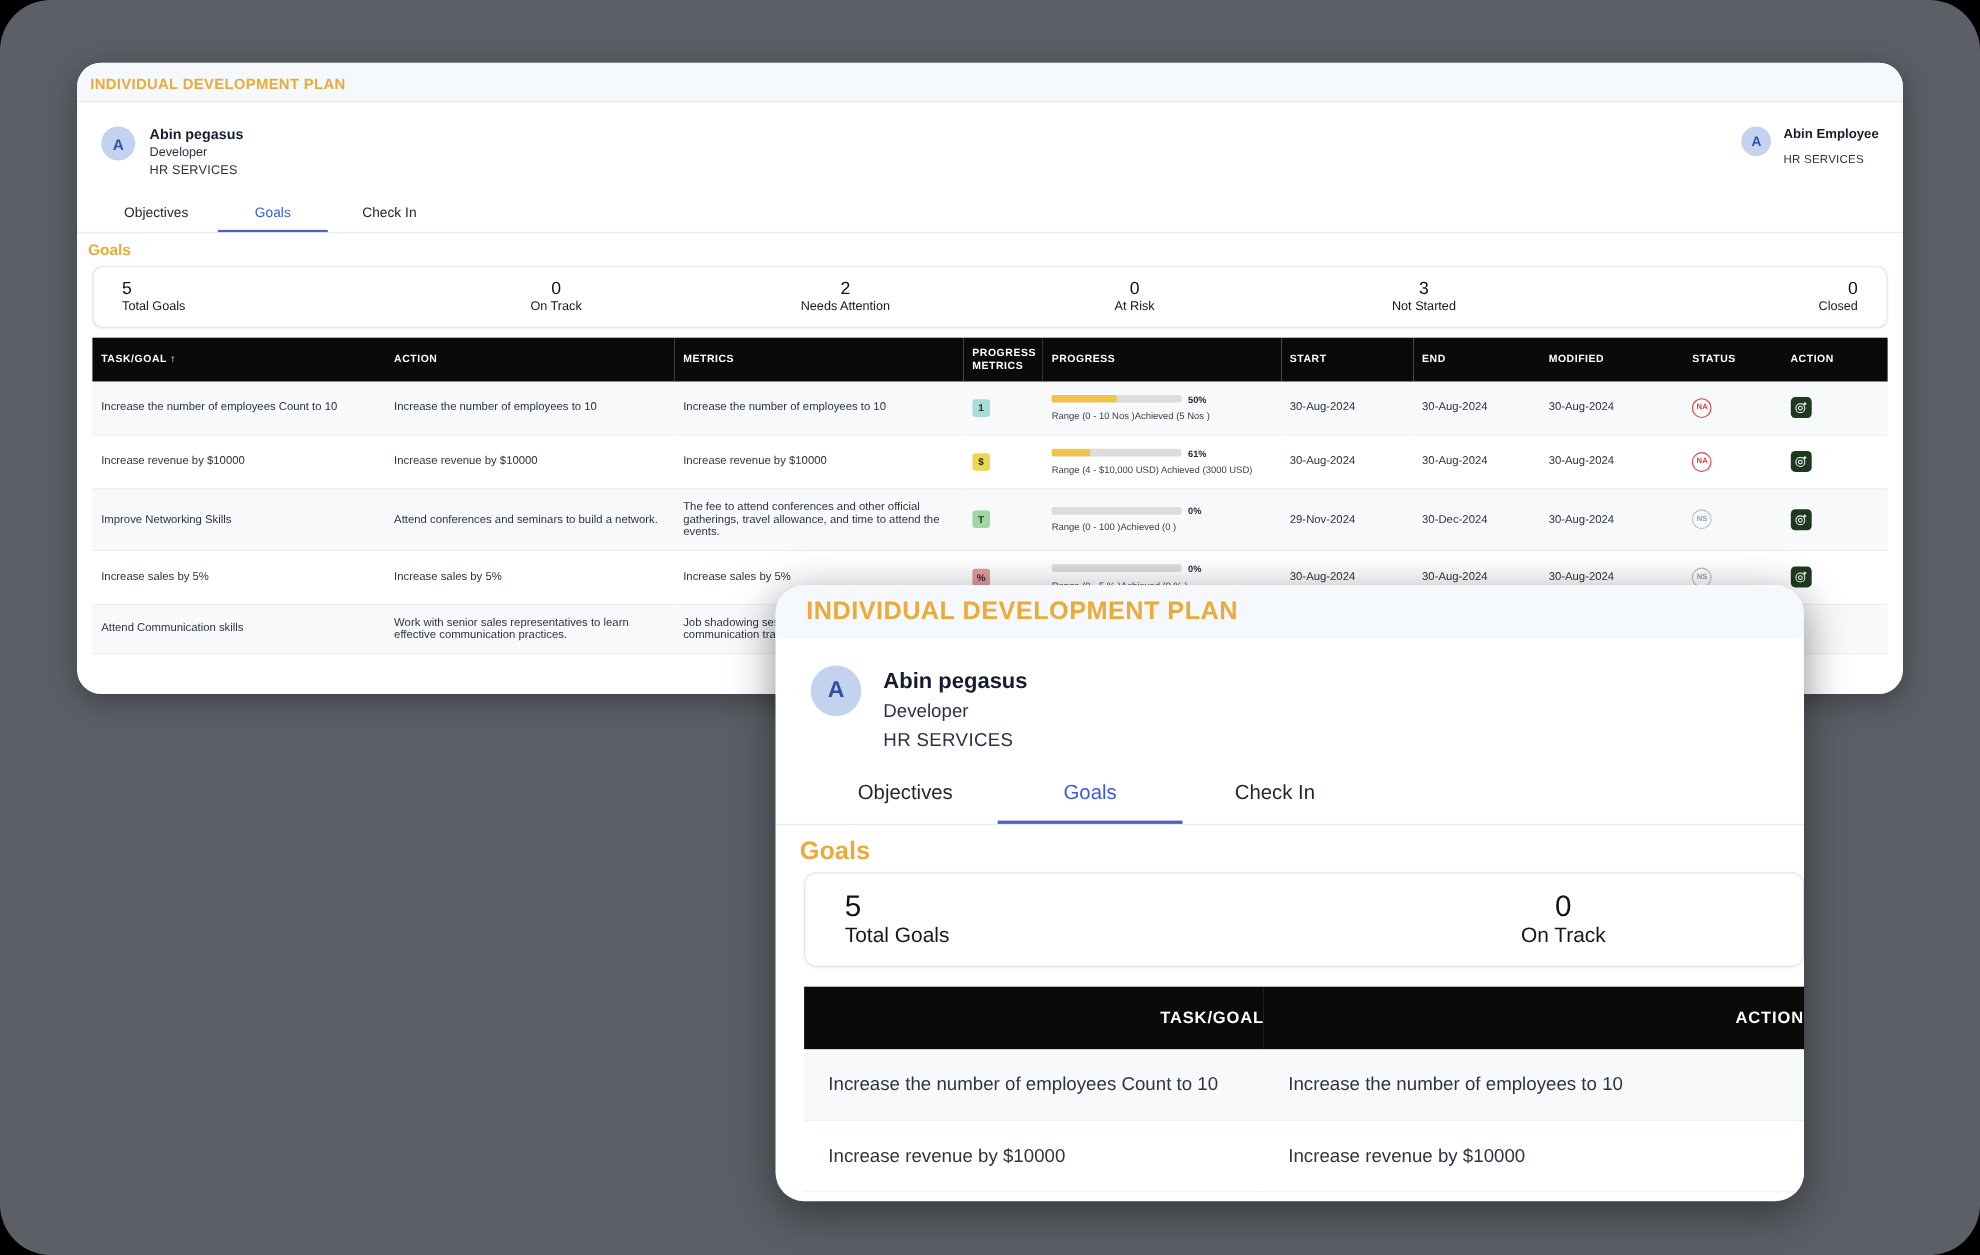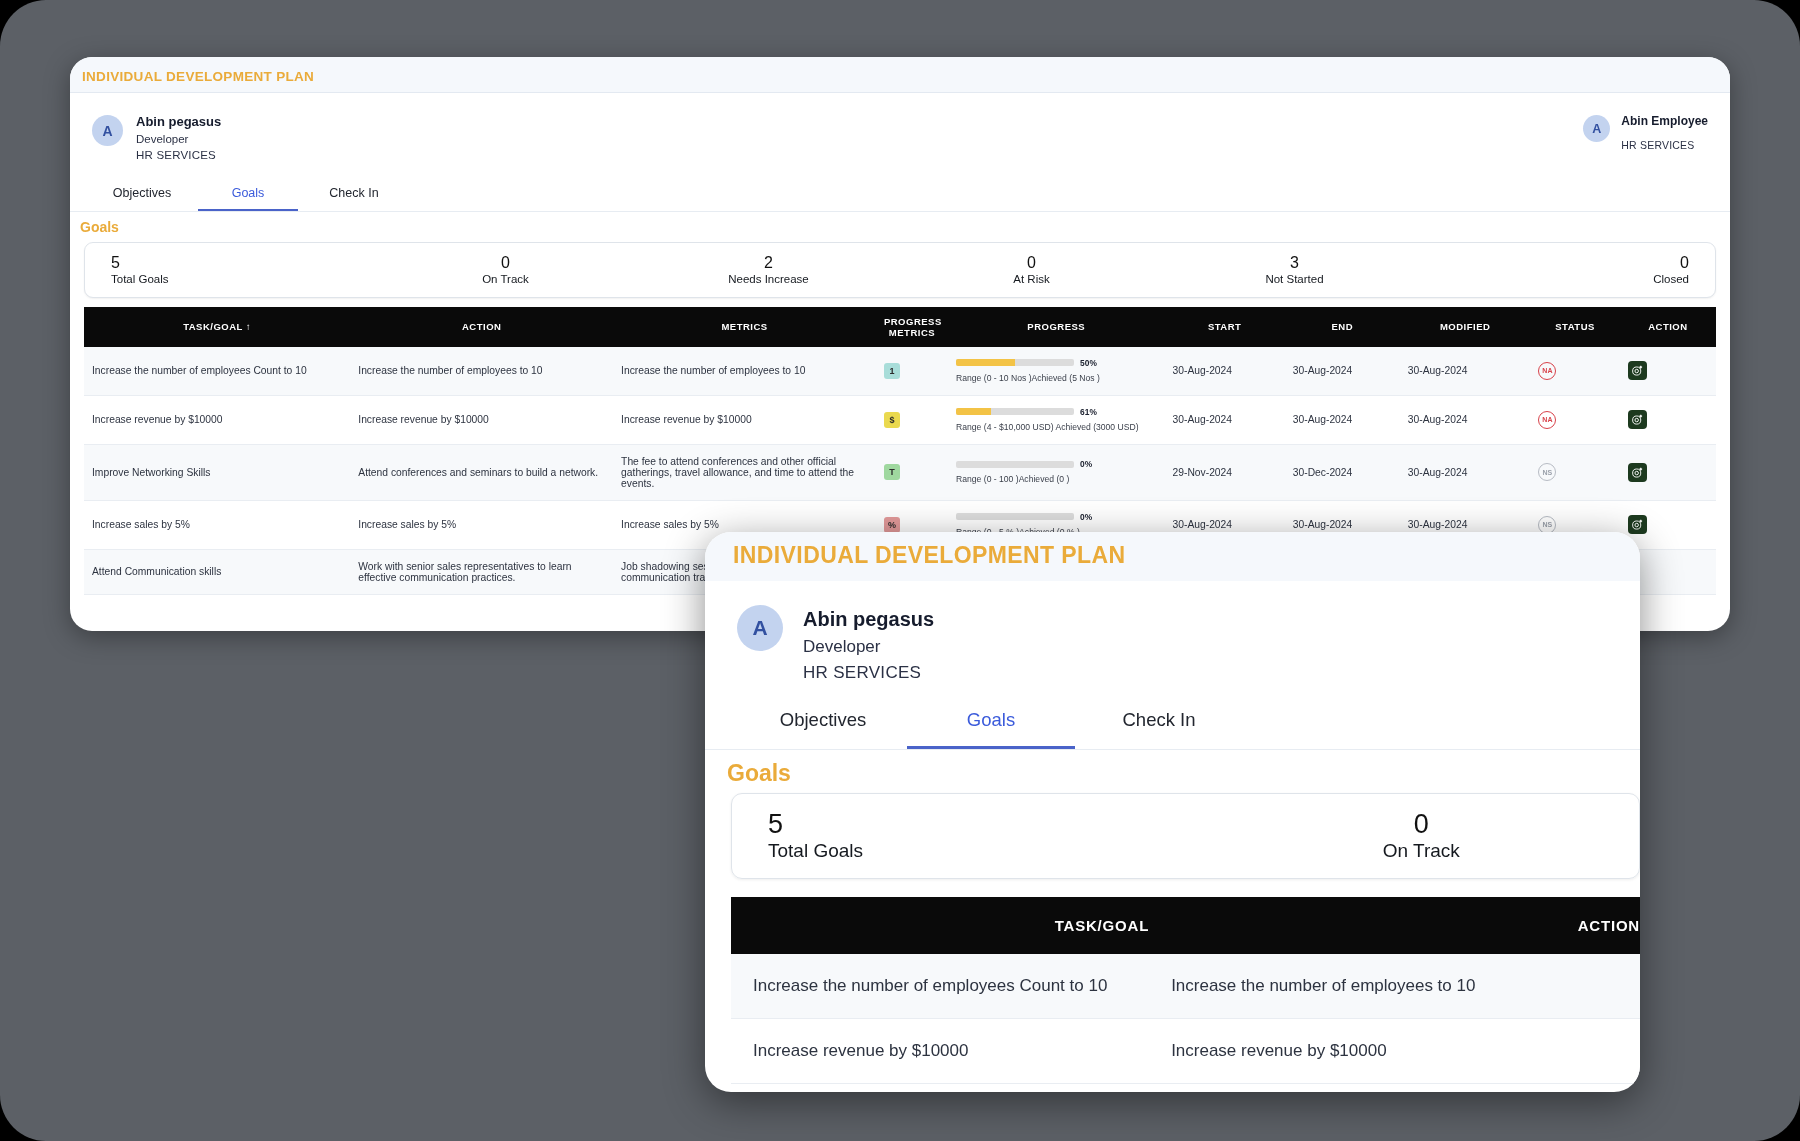--- a/index.html
+++ b/index.html
@@ -82,21 +82,21 @@
   .stat:last-child { text-align: right; padding-right: 26px; }
   .stat .num { font-size: 16px; line-height: 1.05; color: #111; }
   .stat .lbl { font-size: 11.5px; color: #15191f; margin-top: 1px; }
 
   
   .tbl-wrap { margin: 9px 14px 0 14px; }
   table { width: 100%; border-collapse: collapse; table-layout: fixed; }
   thead th {
     background: #0a0a0a; color: #fff;
     font-size: 9.5px; font-weight: 700; letter-spacing: .5px;
-    text-align: center; padding: 9px 8px; vertical-align: middle;
+    text-align: left; padding: 9px 8px; vertical-align: middle;
   }
   tbody td {
     font-size: 10.3px; color: #2d3340;
     padding: 11px 8px; vertical-align: middle;
     border-bottom: 1px solid #e9edf2;
   }
   tbody tr:nth-child(odd) { background: #f7f9fb; }
   tbody tr:nth-child(even) { background: #ffffff; }
 
   .badge {
@@ -226,21 +226,21 @@
       <div class="stat">
         <div class="num">5</div>
         <div class="lbl">Total Goals</div>
       </div>
       <div class="stat">
         <div class="num blue">0</div>
         <div class="lbl">On Track</div>
       </div>
       <div class="stat">
         <div class="num amber">2</div>
-        <div class="lbl">Needs Increase</div>
+        <div class="lbl">Needs Attention</div>
       </div>
       <div class="stat">
         <div class="num red">0</div>
         <div class="lbl">At Risk</div>
       </div>
       <div class="stat">
         <div class="num grey">3</div>
         <div class="lbl">Not Started</div>
       </div>
       <div class="stat">

